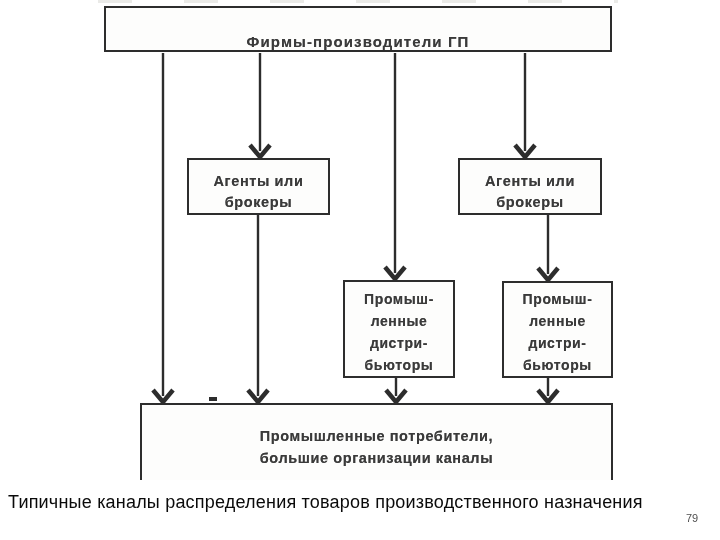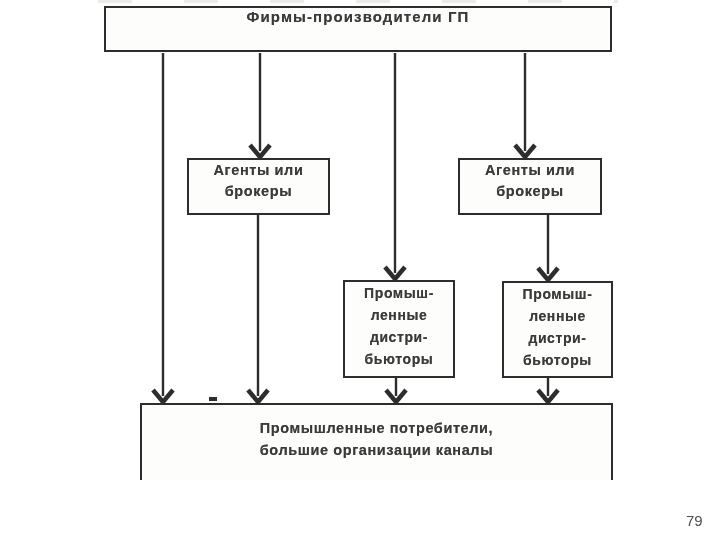--- a/index.html
+++ b/index.html
@@ -13,21 +13,21 @@
   }
   .wires { position: absolute; left: 0; top: 0; }
   .node {
     position: absolute;
     box-sizing: border-box;
     border: 2.5px solid #2d2d2d;
     background: #fdfdfc;
     display: flex;
     flex-direction: column;
     align-items: center;
-    justify-content: flex-start;
+    justify-content: flex-end;
     text-align: center;
     color: #3a3a3a;
     font-weight: bold;
     letter-spacing: 0.6px;
     text-shadow: 0 0 0.6px rgba(70,70,70,0.7);
   }
   .node .ln { display: block; }
   .node-producers {
     left: 104px; top: 6px; width: 508px; height: 46px;
     font-size: 15px; letter-spacing: 1.1px;
@@ -45,21 +45,21 @@
     font-size: 14px; line-height: 22px;
   }
   .node-distributors-right {
     left: 502px; top: 281px; width: 111px; height: 97px;
     font-size: 14px; line-height: 22px;
   }
   .node-consumers {
     left: 140px; top: 403px; width: 473px; height: 77px;
     border-bottom: none;
     justify-content: flex-start;
-    padding-top: 12px;
+    padding-top: 20px;
     font-size: 14.5px; line-height: 22px;
   }
   .scan-edge {
     position: absolute;
     left: 98px; top: 0; width: 520px; height: 3px;
     background: repeating-linear-gradient(90deg,
       #d9d9d4 0px, #d9d9d4 34px, transparent 34px, transparent 86px);
     opacity: 0.55;
   }
   .caption {
@@ -68,21 +68,21 @@
     width: 704px;
     font-size: 18px;
     line-height: 22px;
     letter-spacing: 0.2px;
     color: #0a0a0a;
     white-space: nowrap;
   }
   .page-number {
     position: absolute;
     left: 686px; top: 512px;
-    font-size: 15px;
+    font-size: 11px;
     color: #4f4f4f;
   }
 </style>
 </head>
 <body>
 
 <div class="slide">
 
   <div class="scan-edge"></div>
 
@@ -150,16 +150,17 @@
     <span class="ln">ленные</span>
     <span class="ln">дистри-</span>
     <span class="ln">бьюторы</span>
   </div>
 
   <div class="node node-consumers">
     <span class="ln">Промышленные потребители,</span>
     <span class="ln">большие организации каналы</span>
   </div>
 
+  <div class="caption">Типичные каналы распределения товаров производственного назначения</div>
 
   <div class="page-number">79</div>
 
 </div>
 
 </body></html>

